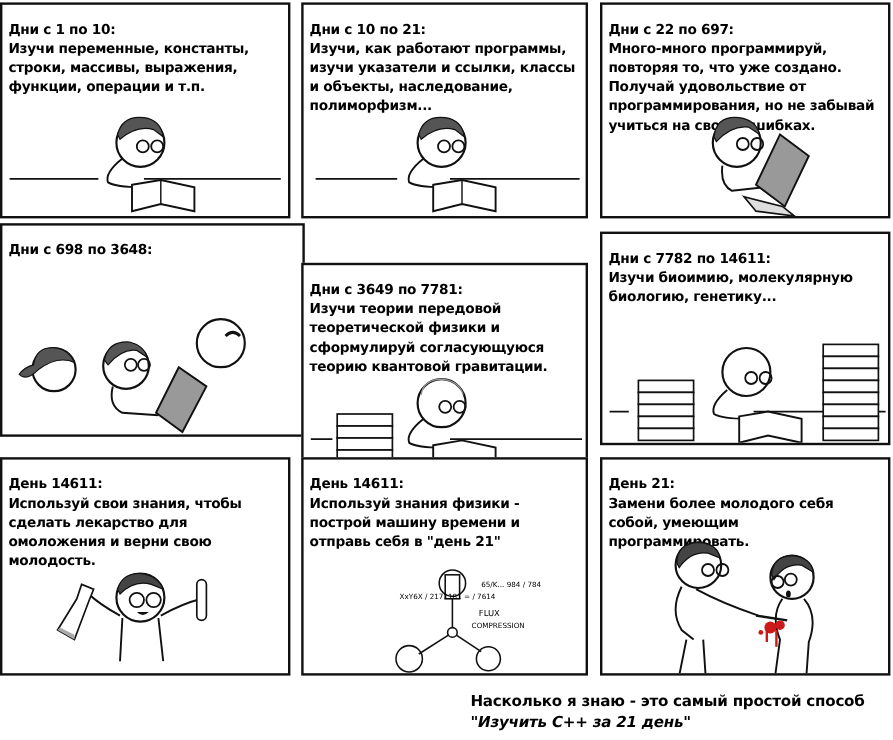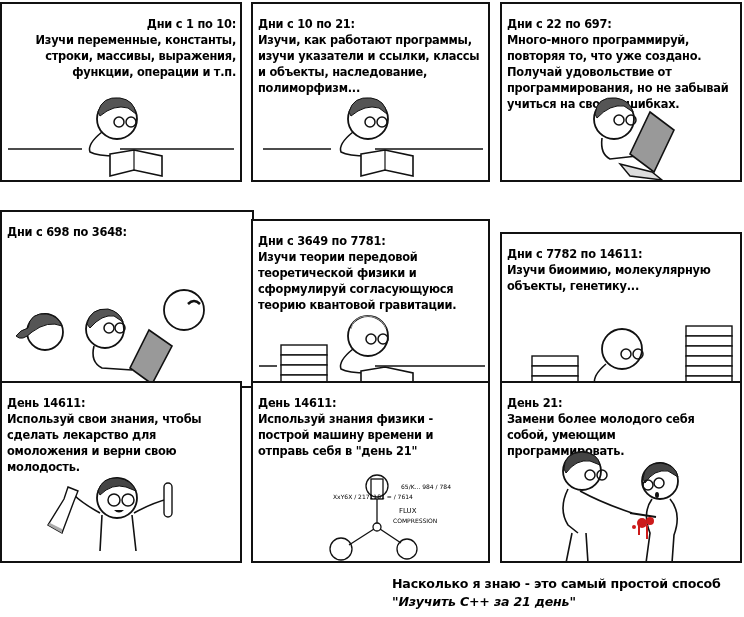--- a/index.html
+++ b/index.html
@@ -10,21 +10,21 @@
   .panel svg { position:absolute; left:0; top:0; }
   .caption { position:absolute; left:392px; top:575px; font-size:12.6px; font-weight:bold; line-height:18px; letter-spacing:-0.2px; }
   .caption .line2 { display:block; }
   .caption .line1 { display:block; }
   .caption i { font-style:italic; }
   .sig { position:absolute; font-size:9px; color:#333; writing-mode:vertical-rl; }
 </style>
 </head>
 <body>
 
-<div class="panel" style="left:0px;top:2px;width:242px;height:180px;text-align:right;">
+<div class="panel" style="left:0px;top:2px;width:242px;height:180px;">
   <div class="txt">
     <span class="title">Дни с 1 по 10:</span>
     <span class="body">Изучи переменные, константы, строки, массивы, выражения, функции, операции и т.п.</span>
   </div>
   <svg width="242" height="180" viewBox="0 0 242 180">
     <line x1="6" y1="145" x2="80" y2="145" stroke="#111" stroke-width="1.5"></line>
     <line x1="118" y1="145" x2="232" y2="145" stroke="#111" stroke-width="1.5"></line>
     <circle cx="115" cy="115" r="20" fill="#fff" stroke="#111" stroke-width="1.8"></circle>
     <path d="M96 108 Q100 92 118 94 Q132 96 134 110 L126 104 Q112 100 98 112 Z" fill="#555" stroke="#111" stroke-width="1"></path>
     <circle cx="117" cy="118" r="5" fill="none" stroke="#111" stroke-width="1.5"></circle>
@@ -62,21 +62,21 @@
     <circle cx="112" cy="115" r="20" fill="#fff" stroke="#111" stroke-width="1.8"></circle>
     <path d="M93 110 Q95 92 114 94 Q128 96 131 108 L122 102 Q108 100 95 114 Z" fill="#555" stroke="#111" stroke-width="1"></path>
     <circle cx="117" cy="116" r="5" fill="none" stroke="#111" stroke-width="1.5"></circle>
     <circle cx="129" cy="116" r="5" fill="none" stroke="#111" stroke-width="1.5"></circle>
     <path d="M100 134 Q98 150 108 155 L135 152" fill="none" stroke="#111" stroke-width="1.6"></path>
     <path d="M148 108 L172 126 L152 168 L128 150 Z" fill="#999" stroke="#111" stroke-width="1.6"></path>
     <path d="M118 160 L150 168 L160 176 L128 172 Z" fill="#ddd" stroke="#111" stroke-width="1.4"></path>
   </svg>
 </div>
 
-<div class="panel" style="left:0px;top:210px;width:254px;height:178px;">
+<div class="panel" style="left:0px;top:186px;width:254px;height:178px;">
   <div class="txt">
     <span class="title">Дни с 698 по 3648:</span>
   </div>
   <svg width="242" height="178" viewBox="0 0 242 178">
     <circle cx="43" cy="120" r="18" fill="#fff" stroke="#111" stroke-width="1.8"></circle>
     <path d="M26 116 Q28 100 45 102 Q56 104 60 114 Q46 108 30 120 Q20 130 14 124 Q18 118 26 116 Z" fill="#555" stroke="#111" stroke-width="1"></path>
     <circle cx="103" cy="117" r="19" fill="#fff" stroke="#111" stroke-width="1.8"></circle>
     <path d="M85 112 Q88 96 106 97 Q118 100 121 110 L112 104 Q100 102 88 116 Z" fill="#555" stroke="#111" stroke-width="1"></path>
     <circle cx="107" cy="116" r="5" fill="none" stroke="#111" stroke-width="1.5"></circle>
     <circle cx="118" cy="116" r="5" fill="none" stroke="#111" stroke-width="1.5"></circle>
@@ -104,24 +104,24 @@
     </g>
     <circle cx="115" cy="115" r="20" fill="#fff" stroke="#111" stroke-width="1.8"></circle>
     <path d="M98 108 Q100 95 116 95 Q130 97 133 108" fill="none" stroke="#999" stroke-width="1"></path>
     <circle cx="118" cy="118" r="5" fill="none" stroke="#111" stroke-width="1.5"></circle>
     <circle cx="130" cy="118" r="5" fill="none" stroke="#111" stroke-width="1.5"></circle>
     <path d="M100 128 Q85 140 88 148 Q95 152 115 152" fill="none" stroke="#111" stroke-width="1.6"></path>
     <path d="M108 150 L132 146 L160 152 L160 172 L132 166 L108 172 Z" fill="#fff" stroke="#111" stroke-width="1.6"></path>
   </svg>
 </div>
 
-<div class="panel" style="left:500px;top:193px;width:242px;height:178px;margin-top:39px;">
+<div class="panel" style="left:500px;top:193px;width:242px;height:178px;">
   <div class="txt">
     <span class="title">Дни с 7782 по 14611:</span>
-    <span class="body">Изучи биоимию, молекулярную объекты, генетику...</span>
+    <span class="body">Изучи биоимию, молекулярную биологию, генетику...</span>
   </div>
   <svg width="242" height="178" viewBox="0 0 242 178">
     <line x1="6" y1="148" x2="22" y2="148" stroke="#111" stroke-width="1.5"></line>
     <line x1="126" y1="148" x2="236" y2="148" stroke="#111" stroke-width="1.5"></line>
     <g fill="#fff" stroke="#111" stroke-width="1.4">
       <rect x="30" y="122" width="46" height="10"></rect>
         <rect x="30" y="132" width="46" height="10"></rect>
       <rect x="30" y="142" width="46" height="10"></rect>
         <rect x="30" y="152" width="46" height="10"></rect>
       <rect x="30" y="162" width="46" height="10"></rect>

